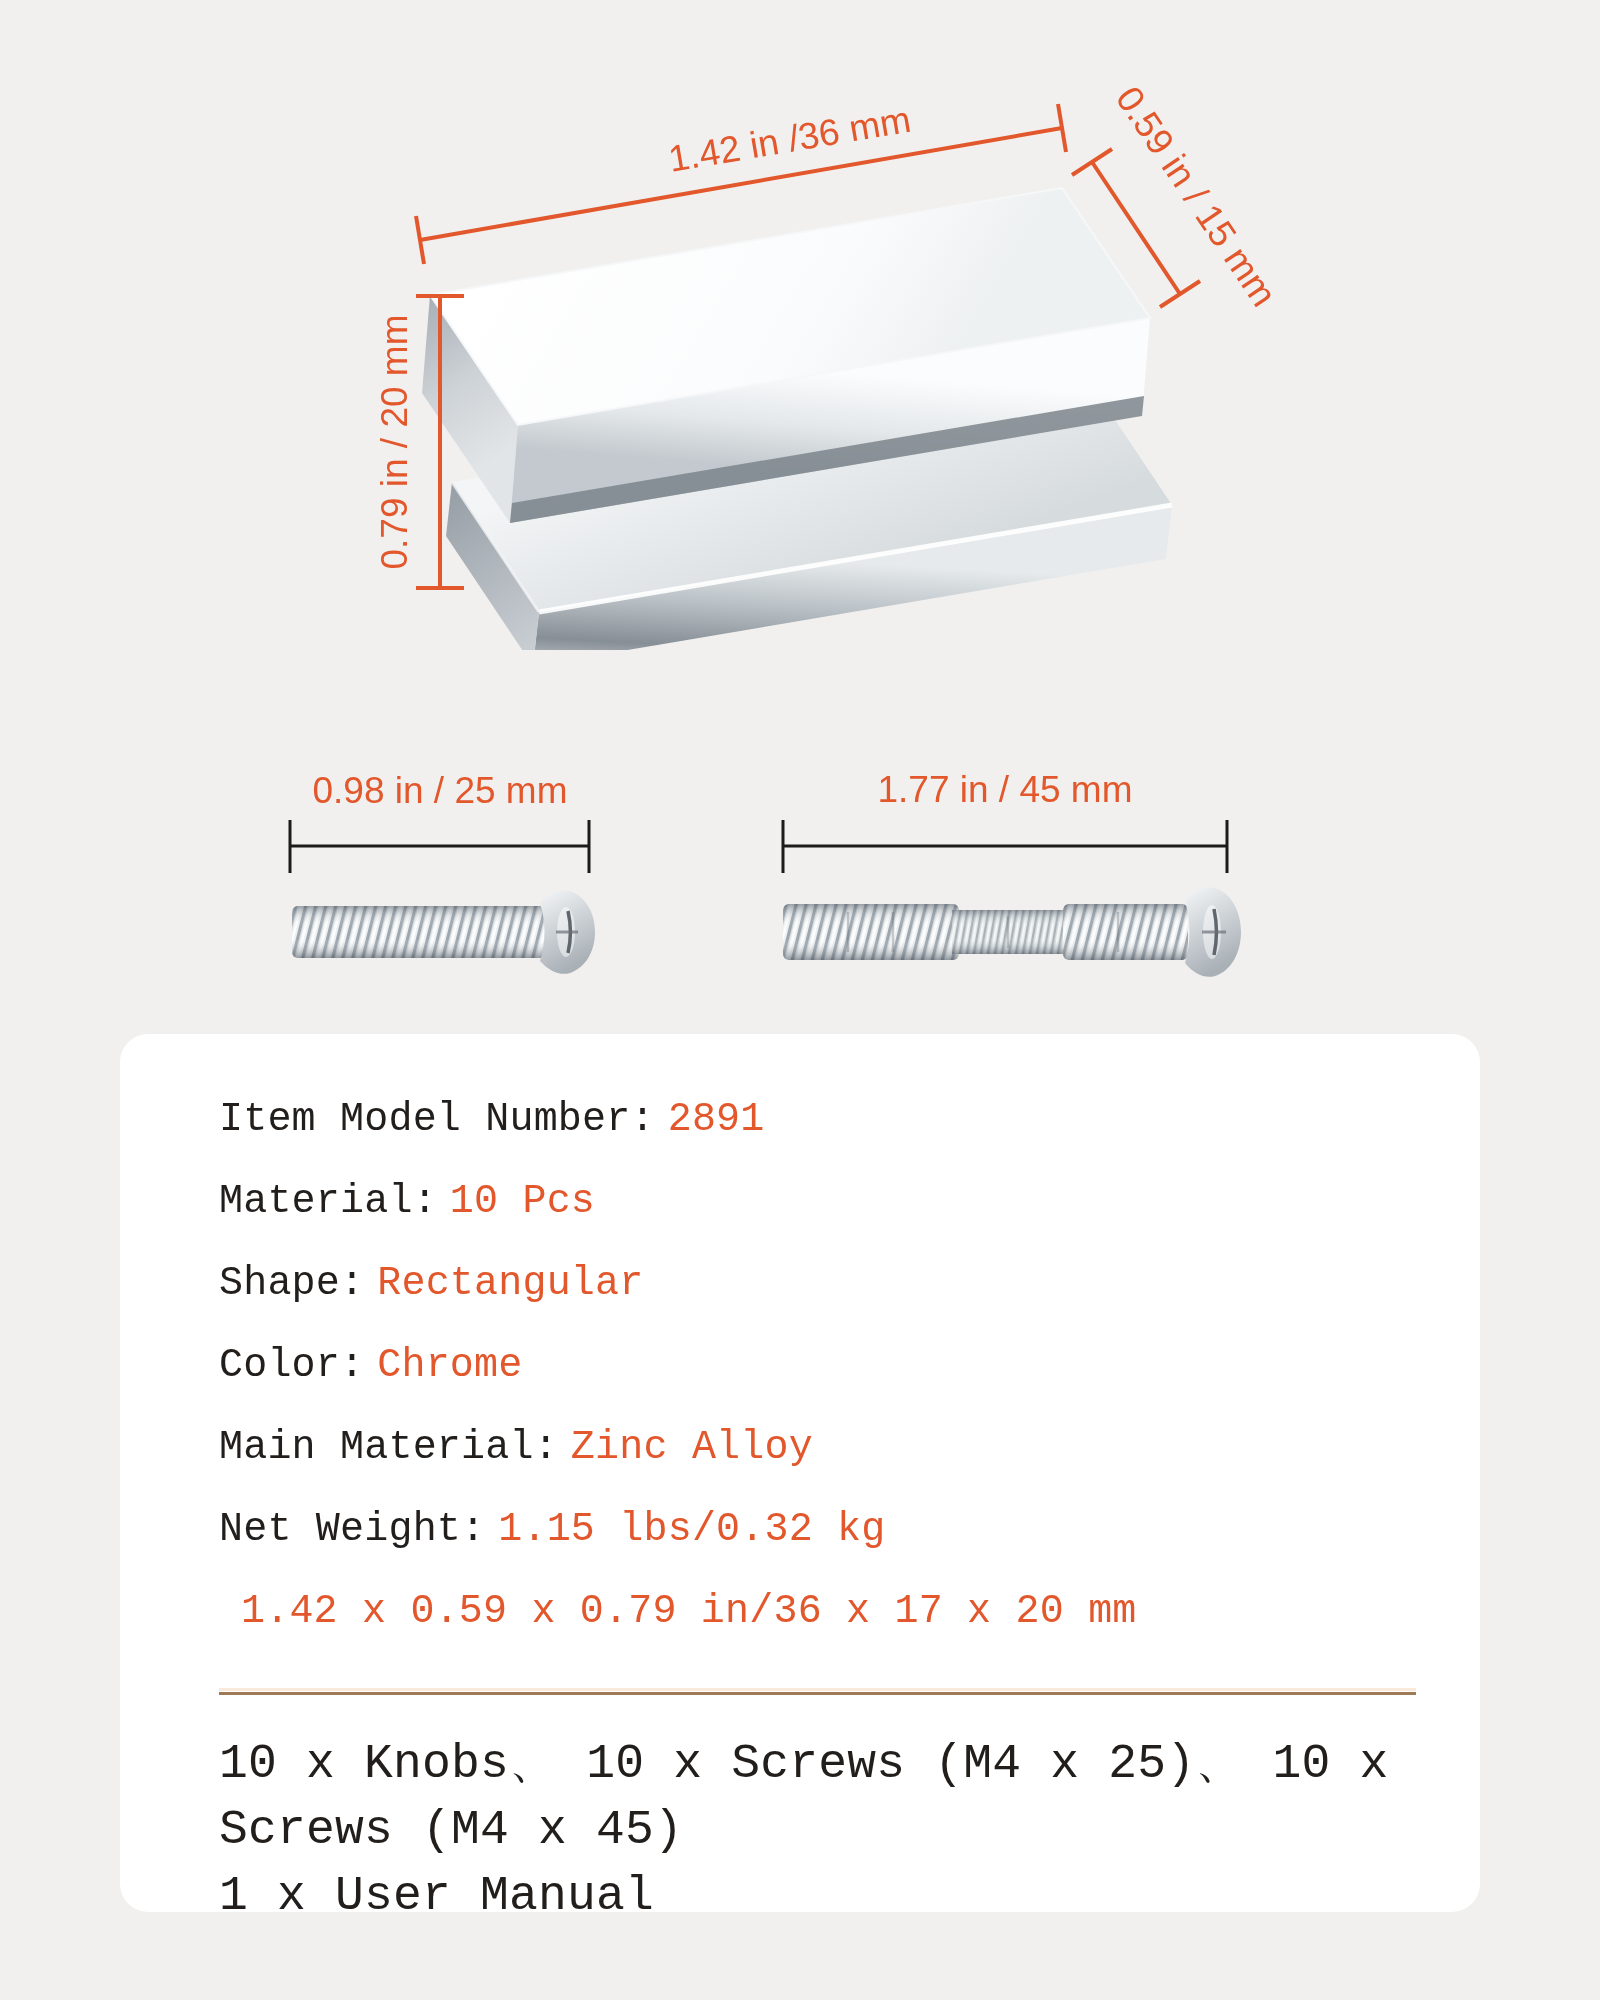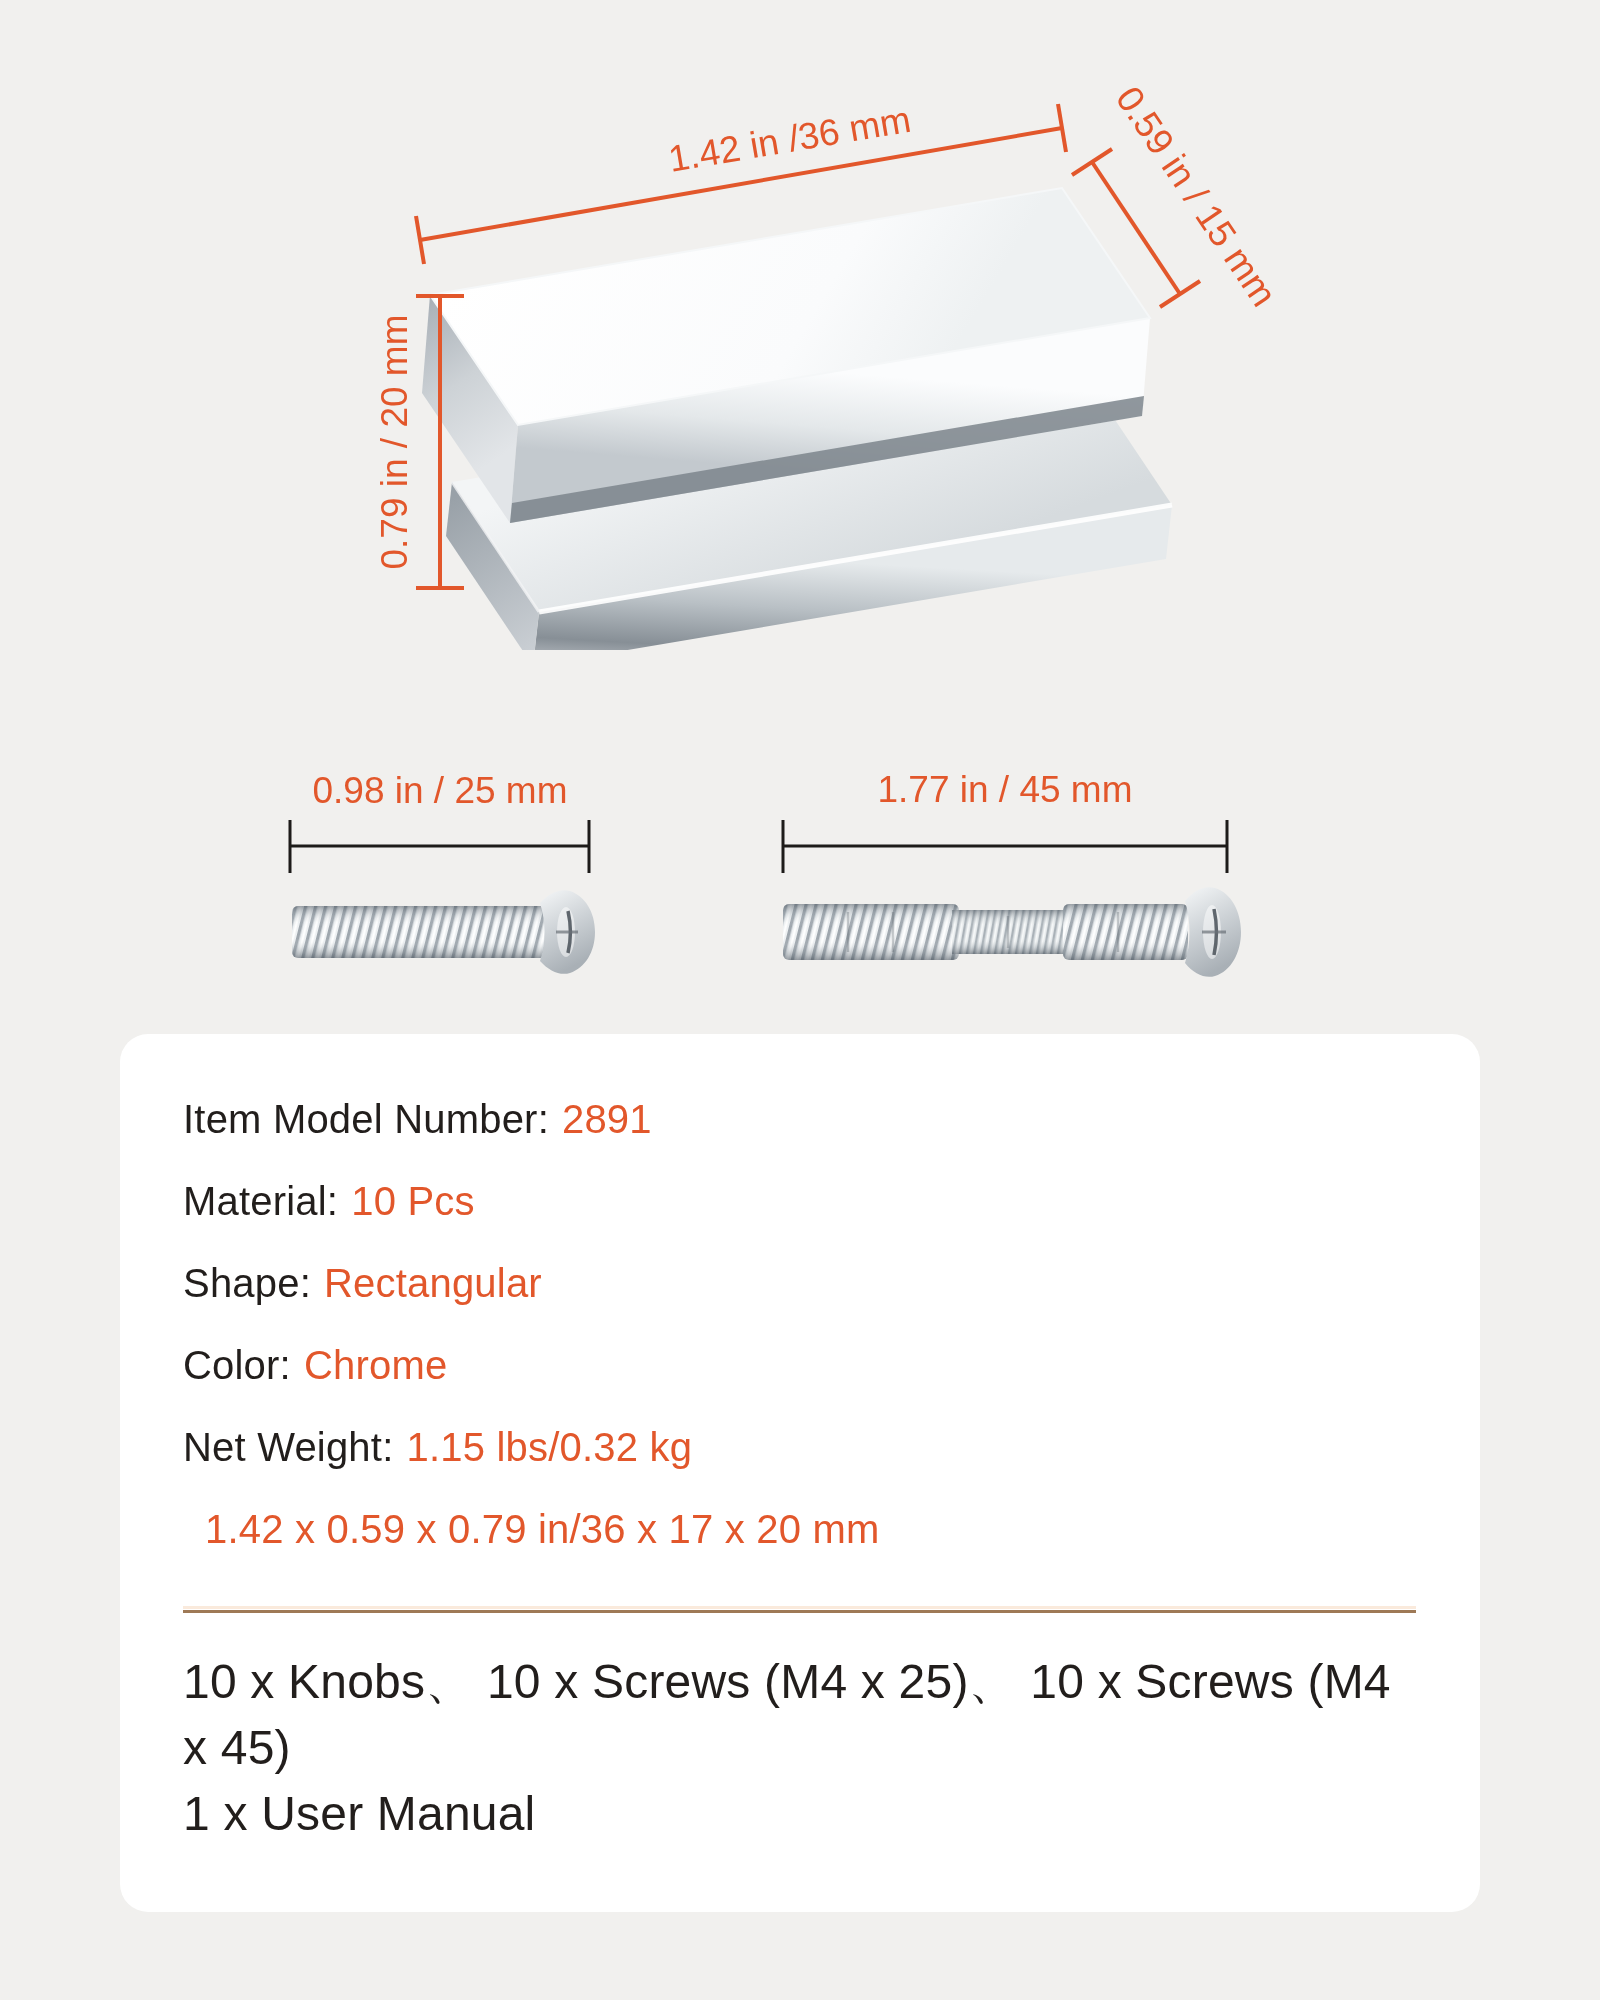--- a/index.html
+++ b/index.html
@@ -12,21 +12,21 @@
   svg text{ font-family:"Liberation Sans","DejaVu Sans",sans-serif; }
   .accent-fill{ fill:var(--accent); }
   .accent-stroke{ stroke:var(--accent); }
   .ink-stroke{ stroke:#1d1b19; }
 
   .knob-svg{ position:absolute; left:290px; top:70px; }
   .screws-svg{ position:absolute; left:250px; top:755px; }
 
   .card{
     position:absolute; left:120px; top:1034px; width:1360px; height:878px;
-    background:#ffffff; border-radius:28px; padding:44px 64px 0 63px;
+    background:#ffffff; border-radius:28px; padding:44px 64px 0 99px;font-family:Liberation Mono, monospace;
   }
   .spec-row{
     height:82px; display:flex; align-items:center;
     font-size:40px; color:var(--ink); letter-spacing:0.2px;
   }
   .spec-label{ color:var(--ink); }
   .spec-value{ color:var(--accent); margin-left:13px; }
   .spec-row.wide-gap .spec-value{ margin-left:22px; }
   .divider{
     margin-top:40px; height:3px; background:#9e7956;
@@ -209,20 +209,24 @@
     </div>
     <div class="spec-row">
       <span class="spec-label">Shape:</span>
       <span class="spec-value">Rectangular</span>
     </div>
     <div class="spec-row">
       <span class="spec-label">Color:</span>
       <span class="spec-value">Chrome</span>
     </div>
     <div class="spec-row">
+      <span class="spec-label">Main Material:</span>
+      <span class="spec-value">Zinc Alloy</span>
+    </div>
+    <div class="spec-row">
       <span class="spec-label">Net Weight:</span>
       <span class="spec-value">1.15 lbs/0.32 kg</span>
     </div>
     <div class="spec-row wide-gap">
       <span class="spec-value">1.42 x 0.59 x 0.79 in/36 x 17 x 20 mm</span>
     </div>
 
     <div class="divider"></div>
 
     <div class="package">

